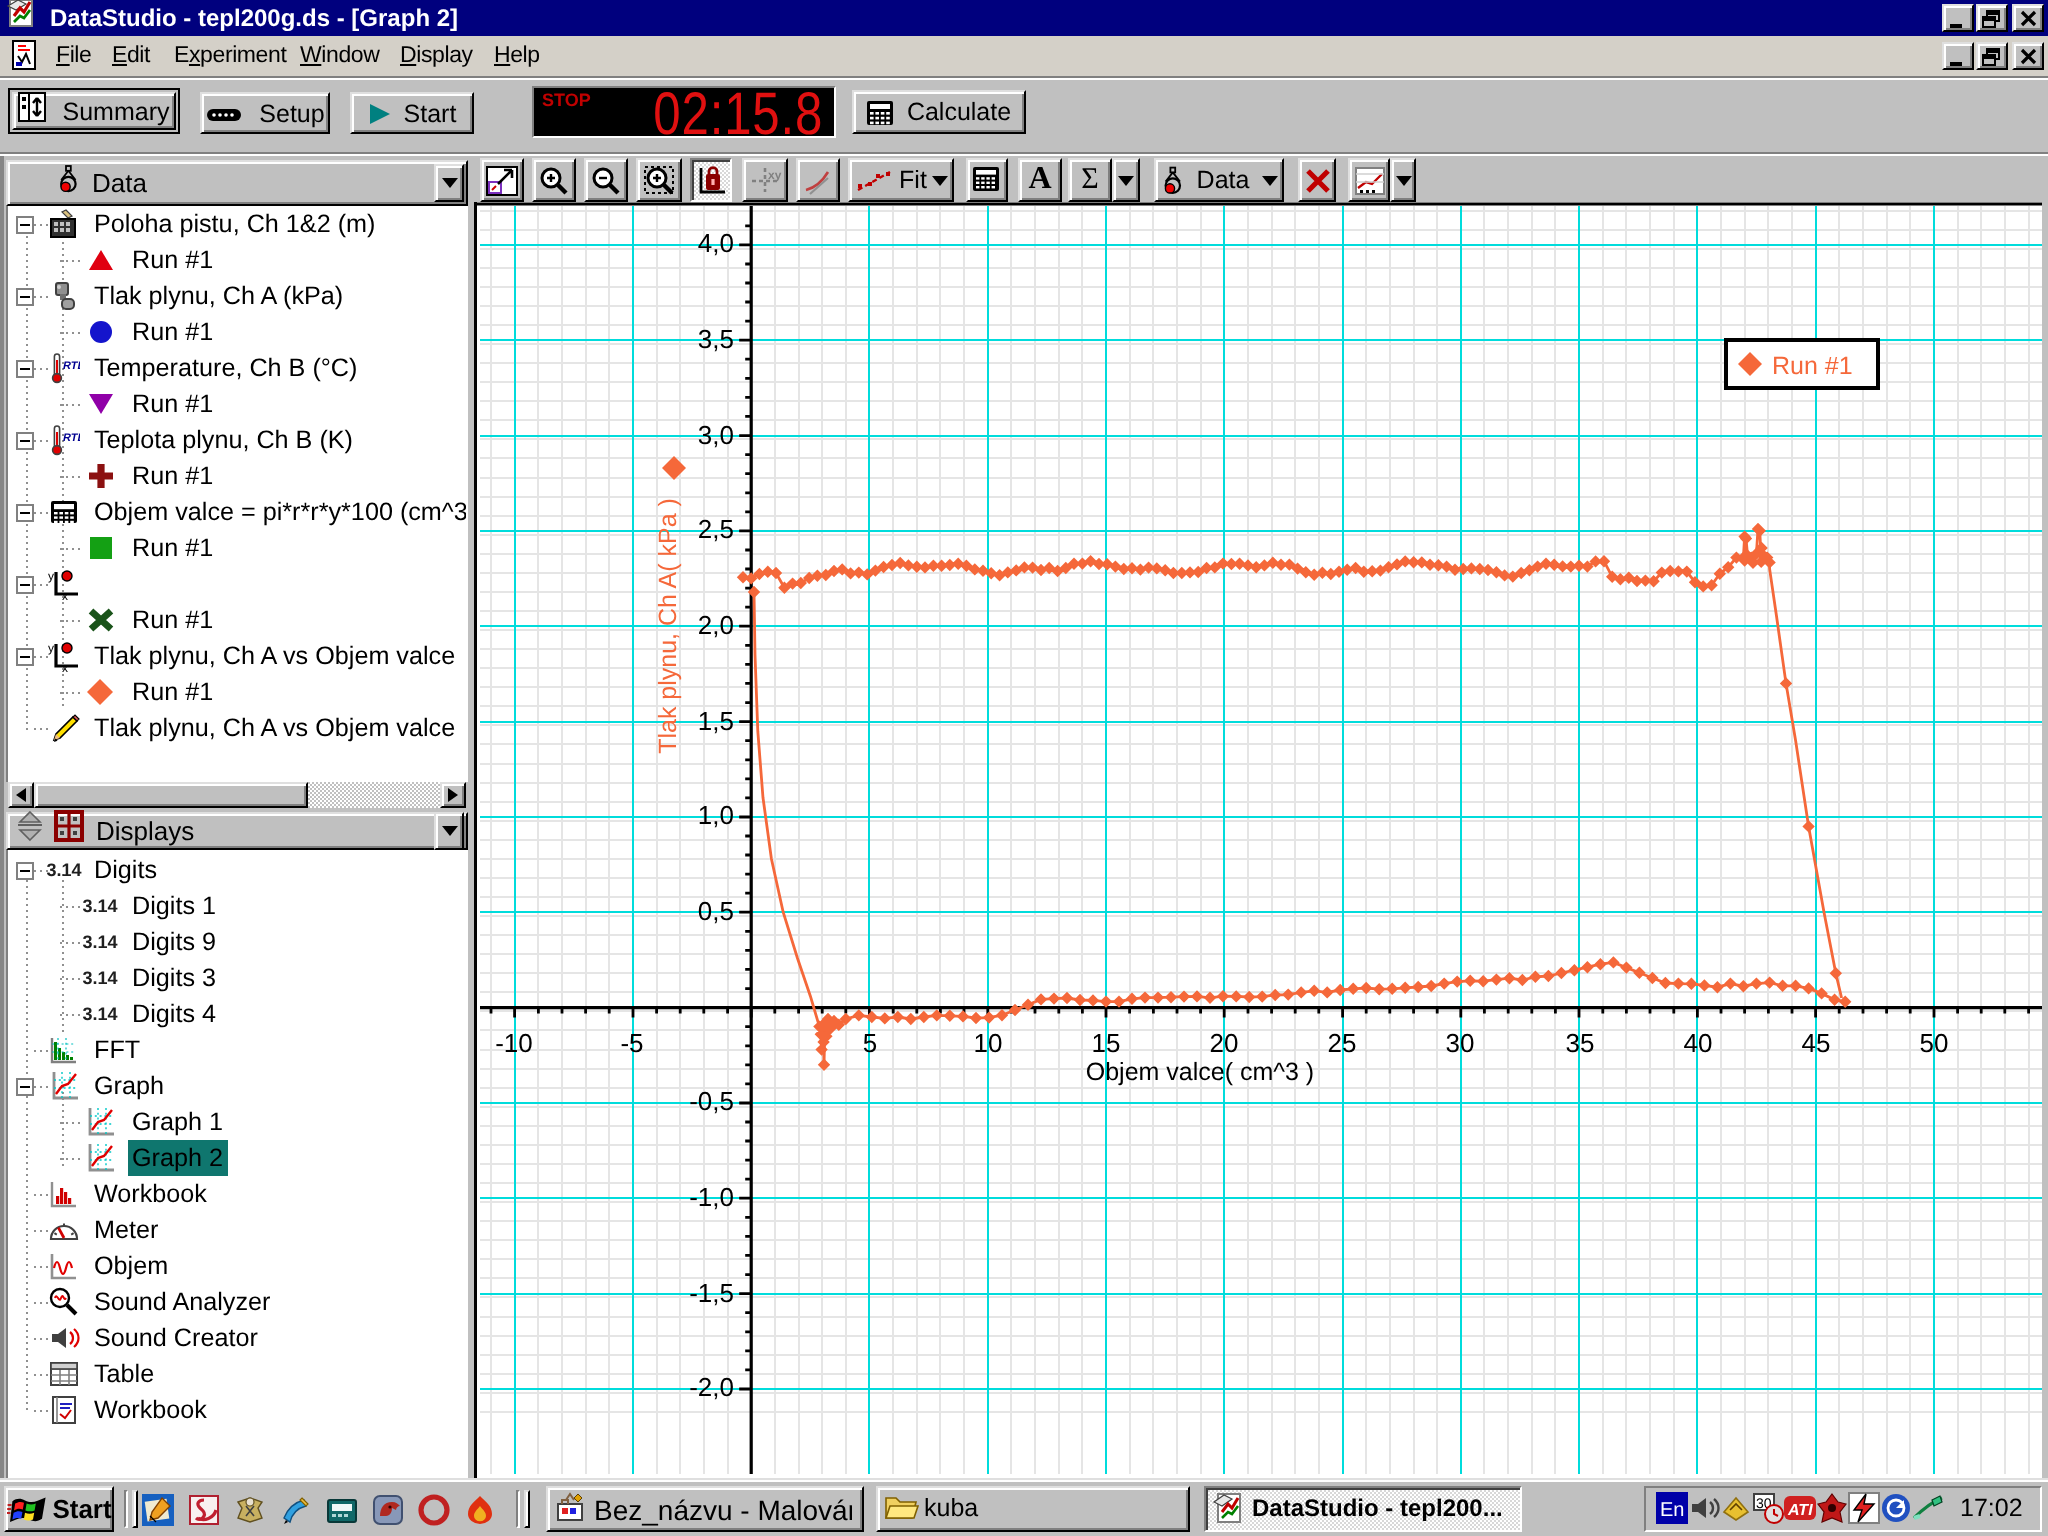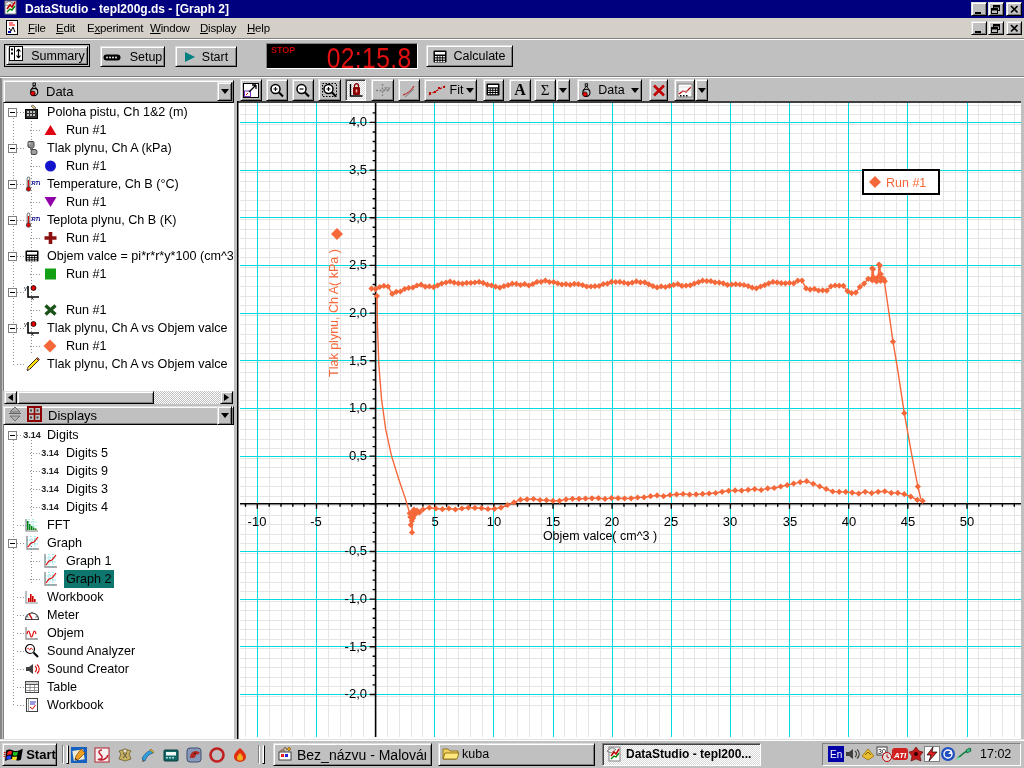--- a/index.html
+++ b/index.html
@@ -498,21 +498,21 @@
     <div class="abs" style="left:7px;top:10px;width:5px;height:1px;background:#000"></div>
     <div class="abs dotl" style="left:14px;top:10px;width:7px;height:1px"></div>
     <div class="abs" style="left:21px;top:2px;width:16px;height:16px;display:flex;align-items:center;justify-content:center">
       <span style="font-size:9px;font-weight:bold;color:#202020;letter-spacing:0px;font-family:'Liberation Sans',sans-serif">3.14</span>
     </div>
     <div class="trow" style="left:42px;top:1px;padding:0 2px">Digits</div>
     <div class="abs dotl" style="left:27px;top:28px;width:12px;height:1px"></div>
     <div class="abs" style="left:39px;top:20px;width:16px;height:16px;display:flex;align-items:center;justify-content:center">
       <span style="font-size:9px;font-weight:bold;color:#202020;letter-spacing:0px;font-family:'Liberation Sans',sans-serif">3.14</span>
     </div>
-    <div class="trow" style="left:61px;top:19px;padding:0 2px">Digits 5</div>
+    <div class="trow" style="left:61px;top:19px;padding:0 2px">Digits 1</div>
     <div class="abs dotl" style="left:27px;top:46px;width:12px;height:1px"></div>
     <div class="abs" style="left:39px;top:38px;width:16px;height:16px;display:flex;align-items:center;justify-content:center">
       <span style="font-size:9px;font-weight:bold;color:#202020;letter-spacing:0px;font-family:'Liberation Sans',sans-serif">3.14</span>
     </div>
     <div class="trow" style="left:61px;top:37px;padding:0 2px">Digits 9</div>
     <div class="abs dotl" style="left:27px;top:64px;width:12px;height:1px"></div>
     <div class="abs" style="left:39px;top:56px;width:16px;height:16px;display:flex;align-items:center;justify-content:center">
       <span style="font-size:9px;font-weight:bold;color:#202020;letter-spacing:0px;font-family:'Liberation Sans',sans-serif">3.14</span>
     </div>
     <div class="trow" style="left:61px;top:55px;padding:0 2px">Digits 3</div>

